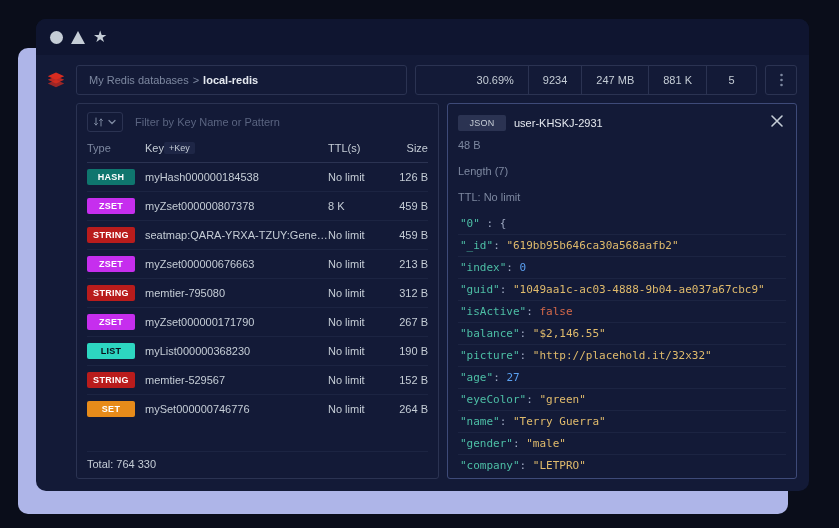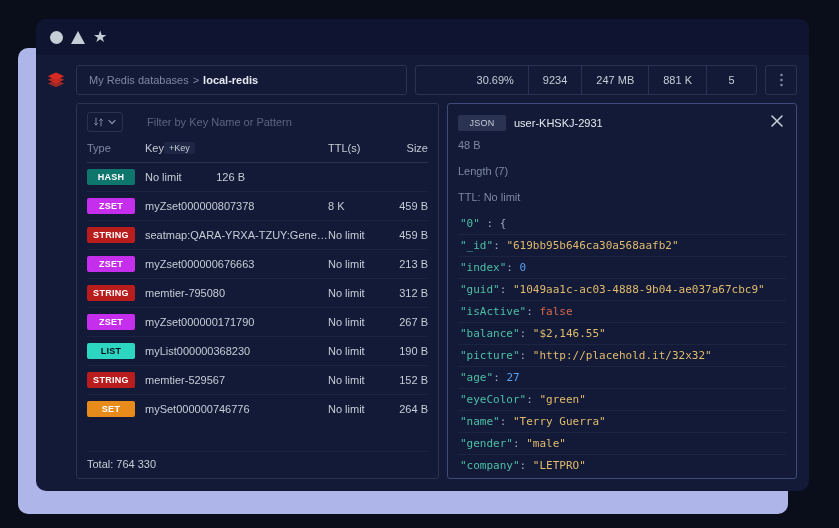--- a/index.html
+++ b/index.html
@@ -17,21 +17,21 @@
     .top-row { display: flex; gap: 8px; align-items: stretch; }
     .crumbs { flex: 1; border: 1px solid #2b3352; border-radius: 3px; padding: 8px 12px; display: flex; gap: 4px; color: #7d88a0; }
     .crumbs .current { color: #e5e9f0; font-weight: 600; }
     .stats { display: flex; border: 1px solid #2b3352; border-radius: 3px; overflow: hidden; padding-left: 47px; }
     .stats .cell { padding: 8px 14px; border-left: 1px solid #2b3352; color: #c5cdd6; min-width: 50px; text-align: center; }
     .stats .cell:first-child { border-left: none; }
     .menu-btn { border: 1px solid #2b3352; border-radius: 3px; width: 32px; display: flex; align-items: center; justify-content: center; color: #7d88a0; cursor: pointer; }
     .body-row { display: flex; gap: 8px; flex: 1; min-height: 0; }
     .panel { border: 1px solid #2b3352; border-radius: 3px; display: flex; flex-direction: column; min-height: 0; }
     .left-panel { flex: 1; min-width: 0; padding: 8px 10px; }
-    .filter-row { display: flex; align-items: center; gap: 24px; margin-bottom: 6px; }
+    .filter-row { display: flex; align-items: center; gap: 12px; margin-bottom: 6px; }
     .sort-btn { border: 1px solid #2b3352; border-radius: 3px; padding: 4px 6px; display: flex; align-items: center; gap: 4px; color: #7d88a0; cursor: pointer; }
     .filter-input { flex: 1; background: transparent; border: none; color: #c5cdd6; outline: none; font-size: 11px; }
     .filter-input::placeholder { color: #5a6480; }
     .thead { display: flex; color: #7d88a0; padding: 4px 0; }
     .thead .c-type { width: 58px; }
     .thead .c-key { flex: 1; display: flex; align-items: center; gap: 0; }
     .thead .c-ttl { width: 58px; }
     .thead .c-size { width: 42px; text-align: right; }
     .badge-sm { background: #1e2646; color: #c5cdd6; padding: 1px 5px; border-radius: 2px; font-size: 9px; }
     .rows { flex: 1; overflow: hidden; }
@@ -132,20 +132,21 @@
               <span>Key</span>
               <span class="badge-sm">+Key</span>
             </div>
             <div class="c-ttl">TTL(s)</div>
             <div class="c-size">Size</div>
           </div>
 
           <div class="rows" id="rows">
               <div class="row">
                 <div class="c-type"><span class="tag tag-HASH">HASH</span></div>
+                <div class="c-key">myHash000000184538</div>
                 <div class="c-ttl">No limit</div>
                 <div class="c-size">126 B</div>
               </div>
               <div class="row">
                 <div class="c-type"><span class="tag tag-ZSET">ZSET</span></div>
                 <div class="c-key">myZset000000807378</div>
                 <div class="c-ttl">8 K</div>
                 <div class="c-size">459 B</div>
               </div>
               <div class="row">

